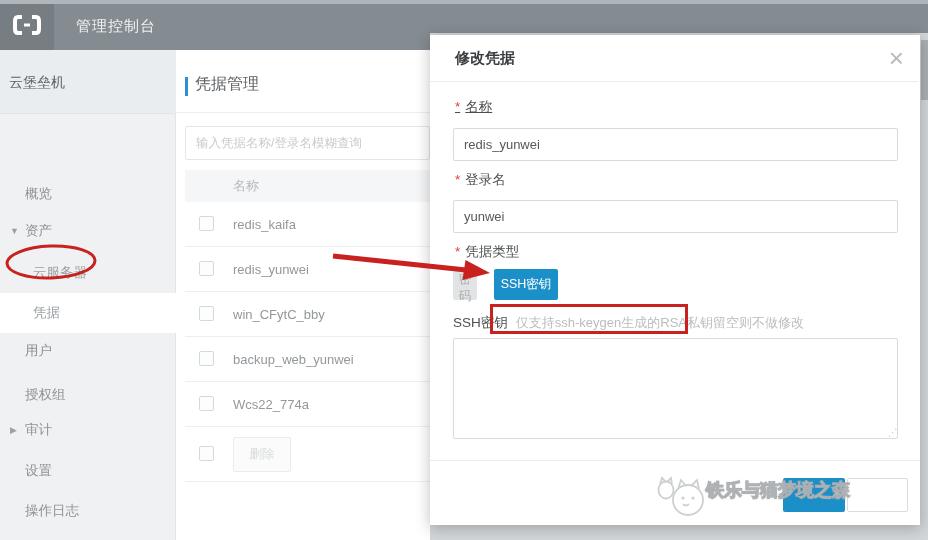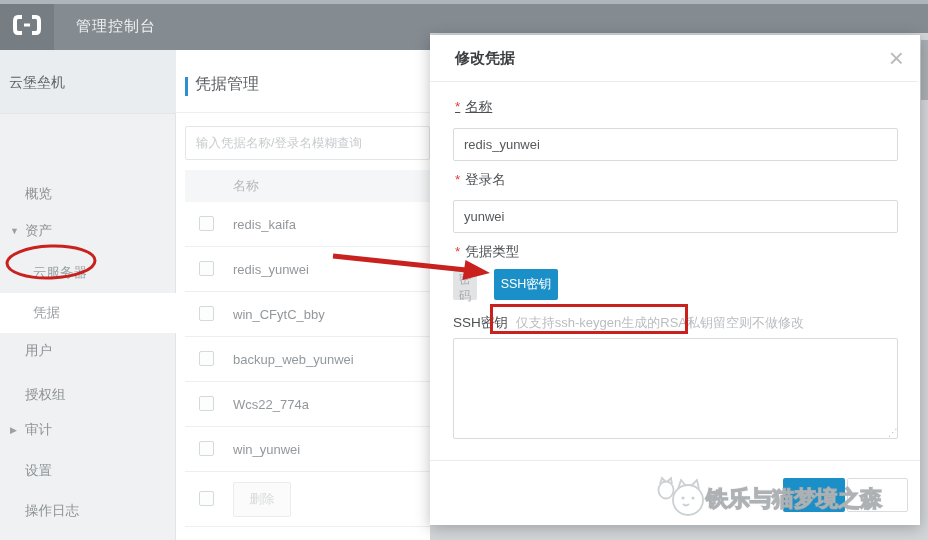--- a/index.html
+++ b/index.html
@@ -57,21 +57,21 @@
   .resize-dots { position:absolute; left:458px; top:392px; font-size:10px; color:#c3c6c8; }
   .modal-footer-line { position:absolute; left:0; top:425px; width:490px; height:1px; background:#e9ecee; }
   .btn-primary { position:absolute; left:353px; top:443px; width:62px; height:34px; background:#1b90c8; border:none; border-radius:2px; cursor:pointer; }
   .btn-default { position:absolute; left:417px; top:443px; width:61px; height:34px; background:#fff; border:1px solid #dadde0; border-radius:2px; cursor:pointer; }
 
   
   .annotations { position:absolute; left:0; top:0; width:928px; height:540px; z-index:40; pointer-events:none; }
 
   
   .watermark { position:absolute; left:656px; top:468px; width:270px; height:60px; z-index:45; pointer-events:none; }
-  .watermark-text { position:absolute; left:50px; top:16px; font-size:22px; font-weight:bold; color:rgba(255,255,255,0.85); -webkit-text-stroke:1.2px rgba(165,170,173,0.9); text-shadow:0 0 2px rgba(150,155,158,0.5); letter-spacing:0; white-space:nowrap; }
+  .watermark-text { position:absolute; left:50px; top:10px; font-size:18px; font-weight:bold; color:rgba(255,255,255,0.85); -webkit-text-stroke:1.2px rgba(165,170,173,0.9); text-shadow:0 0 2px rgba(150,155,158,0.5); letter-spacing:0; white-space:nowrap; }
   .cat-doodle { position:absolute; left:0; top:2px; }
 </style>
 </head>
 <body>
 
 <div class="stage">
 
   <header class="topbar">
     <div class="logo-block">
       <svg width="30" height="22" viewBox="0 0 30 22">
@@ -117,24 +117,20 @@
           <span class="cbx"></span>
           <span class="cell">win_CFytC_bby</span>
         </div>
       <div class="trow">
           <span class="cbx"></span>
           <span class="cell">backup_web_yunwei</span>
         </div>
       <div class="trow">
           <span class="cbx"></span>
           <span class="cell">Wcs22_774a</span>
-        </div>
-      <div class="trow">
-          <span class="cbx"></span>
-          <span class="cell">win_yunwei</span>
         </div>
       <div class="trow tall">
           <span class="cbx"></span>
           <button class="del-btn">删除</button>
         </div>
     </div>
   </main>
 
   <div class="backdrop"></div>
   <div class="scroll-thumb"></div>

